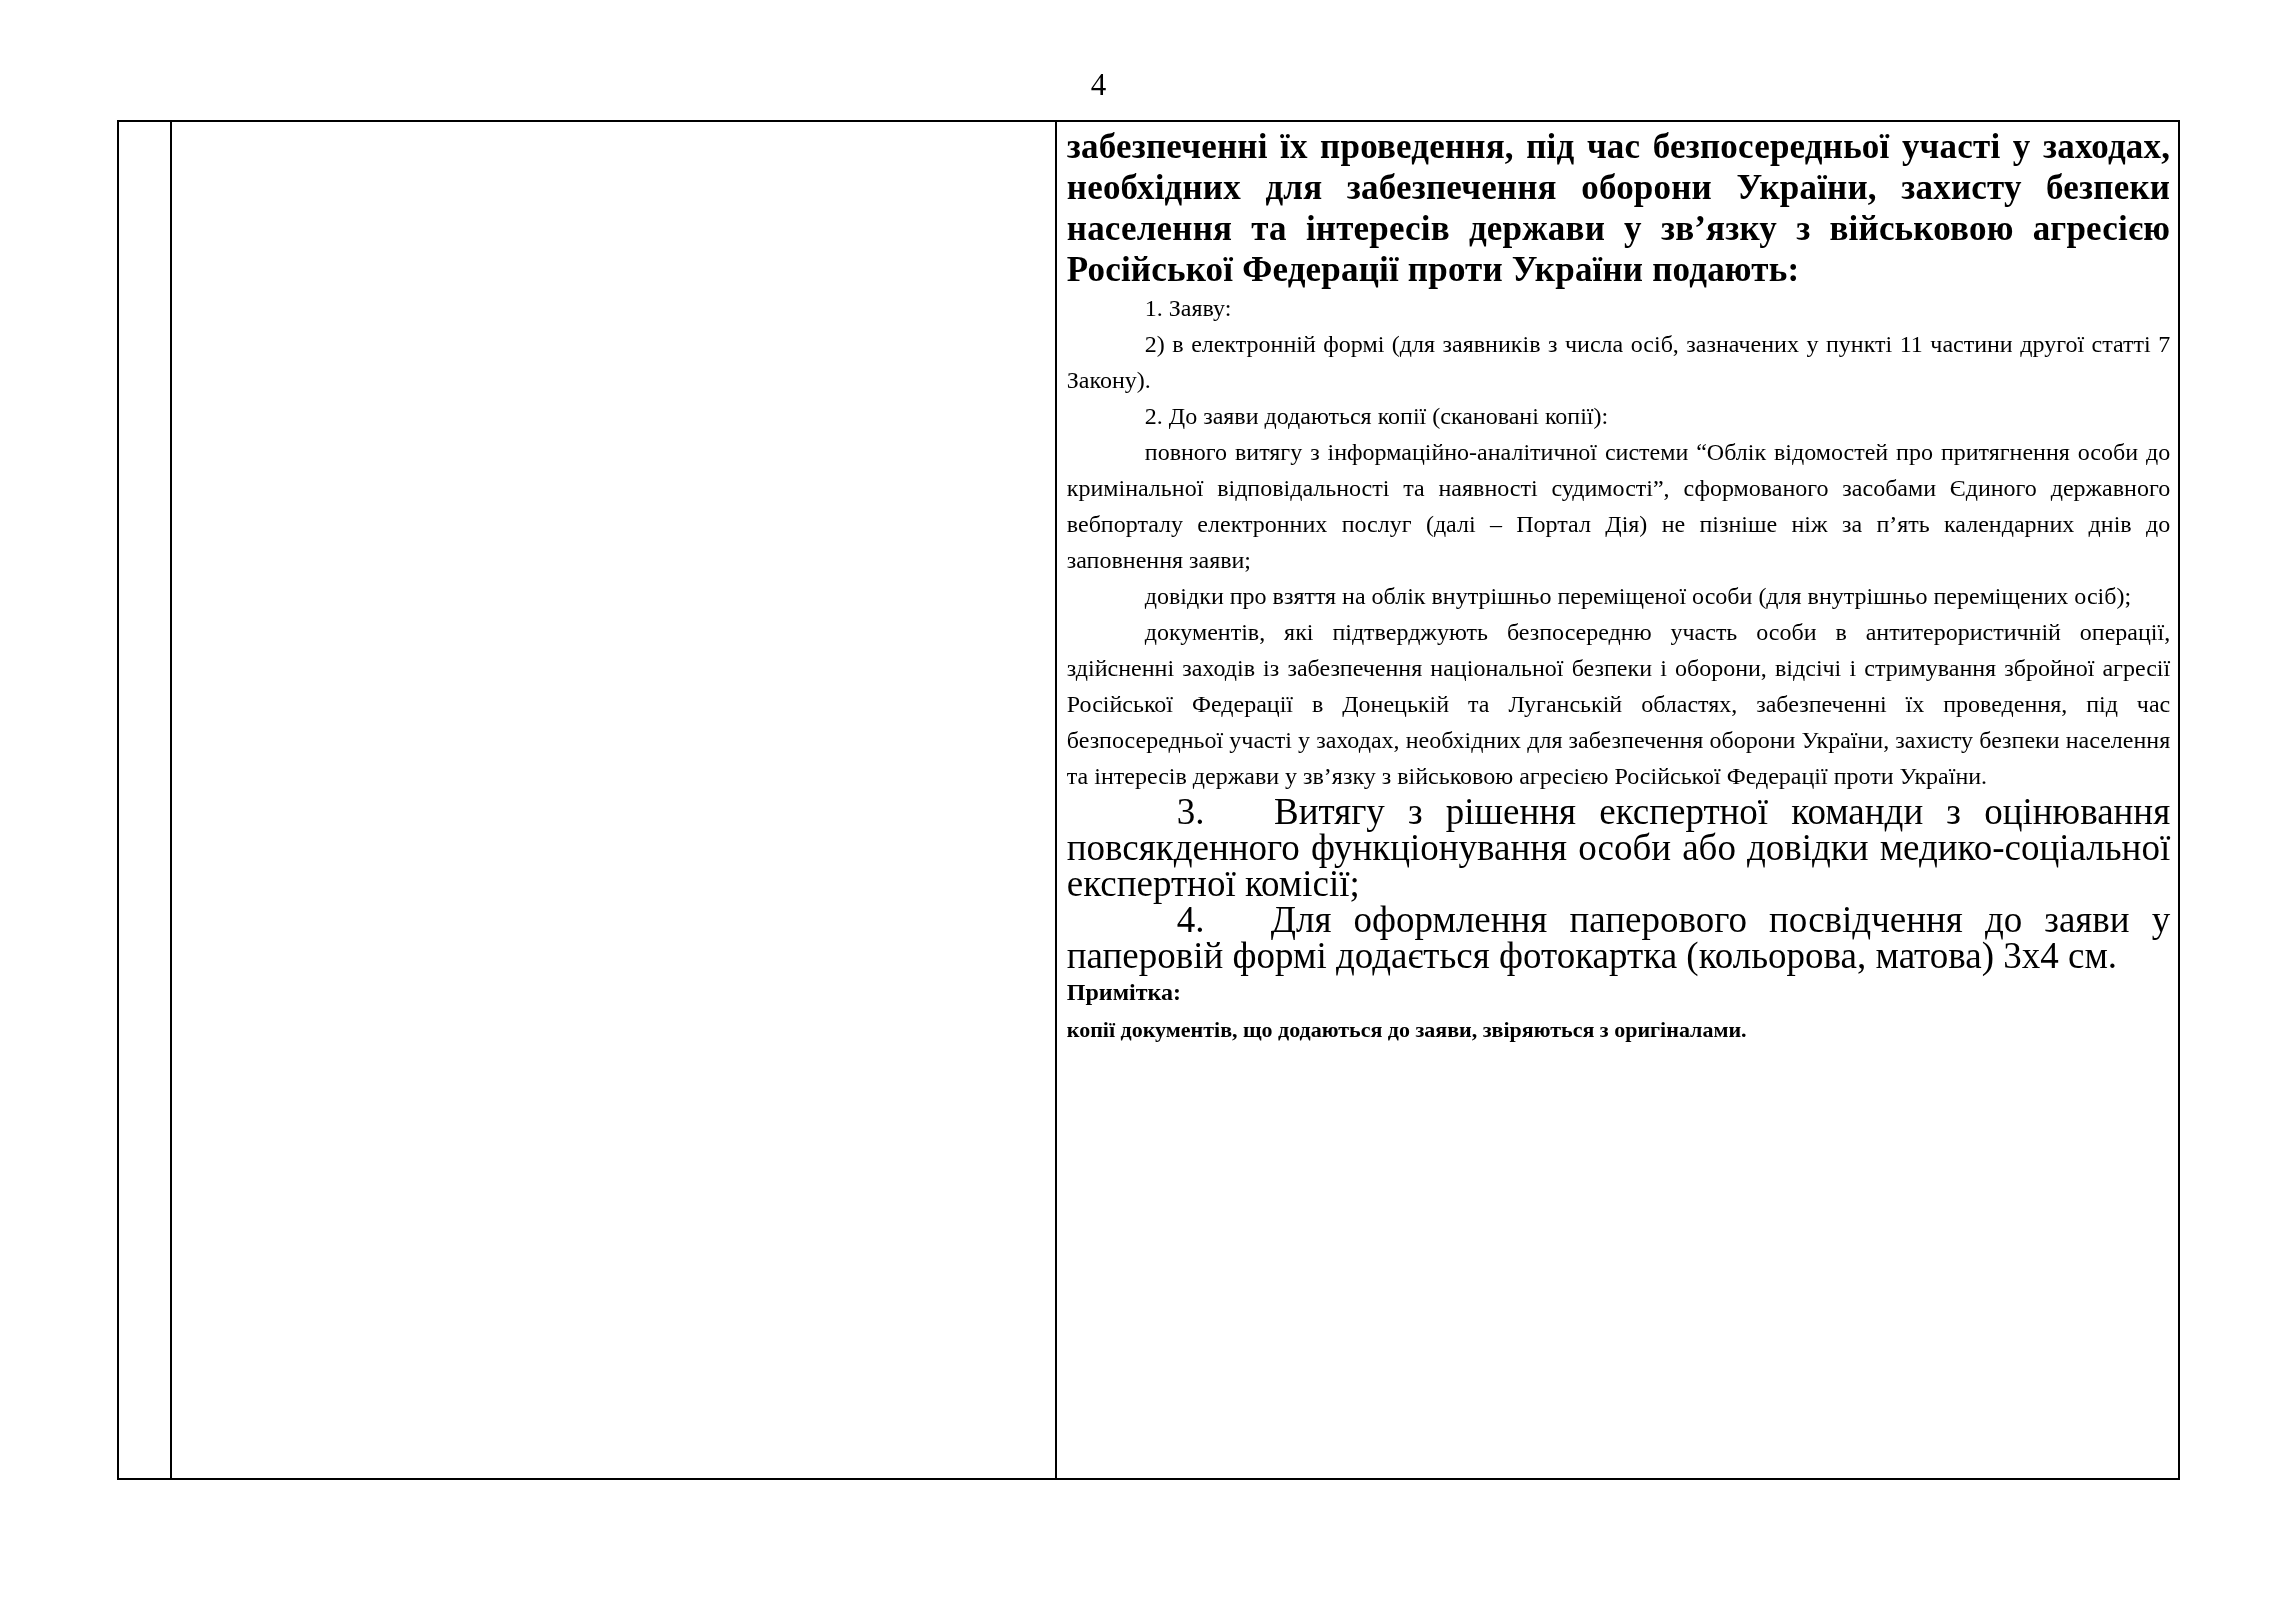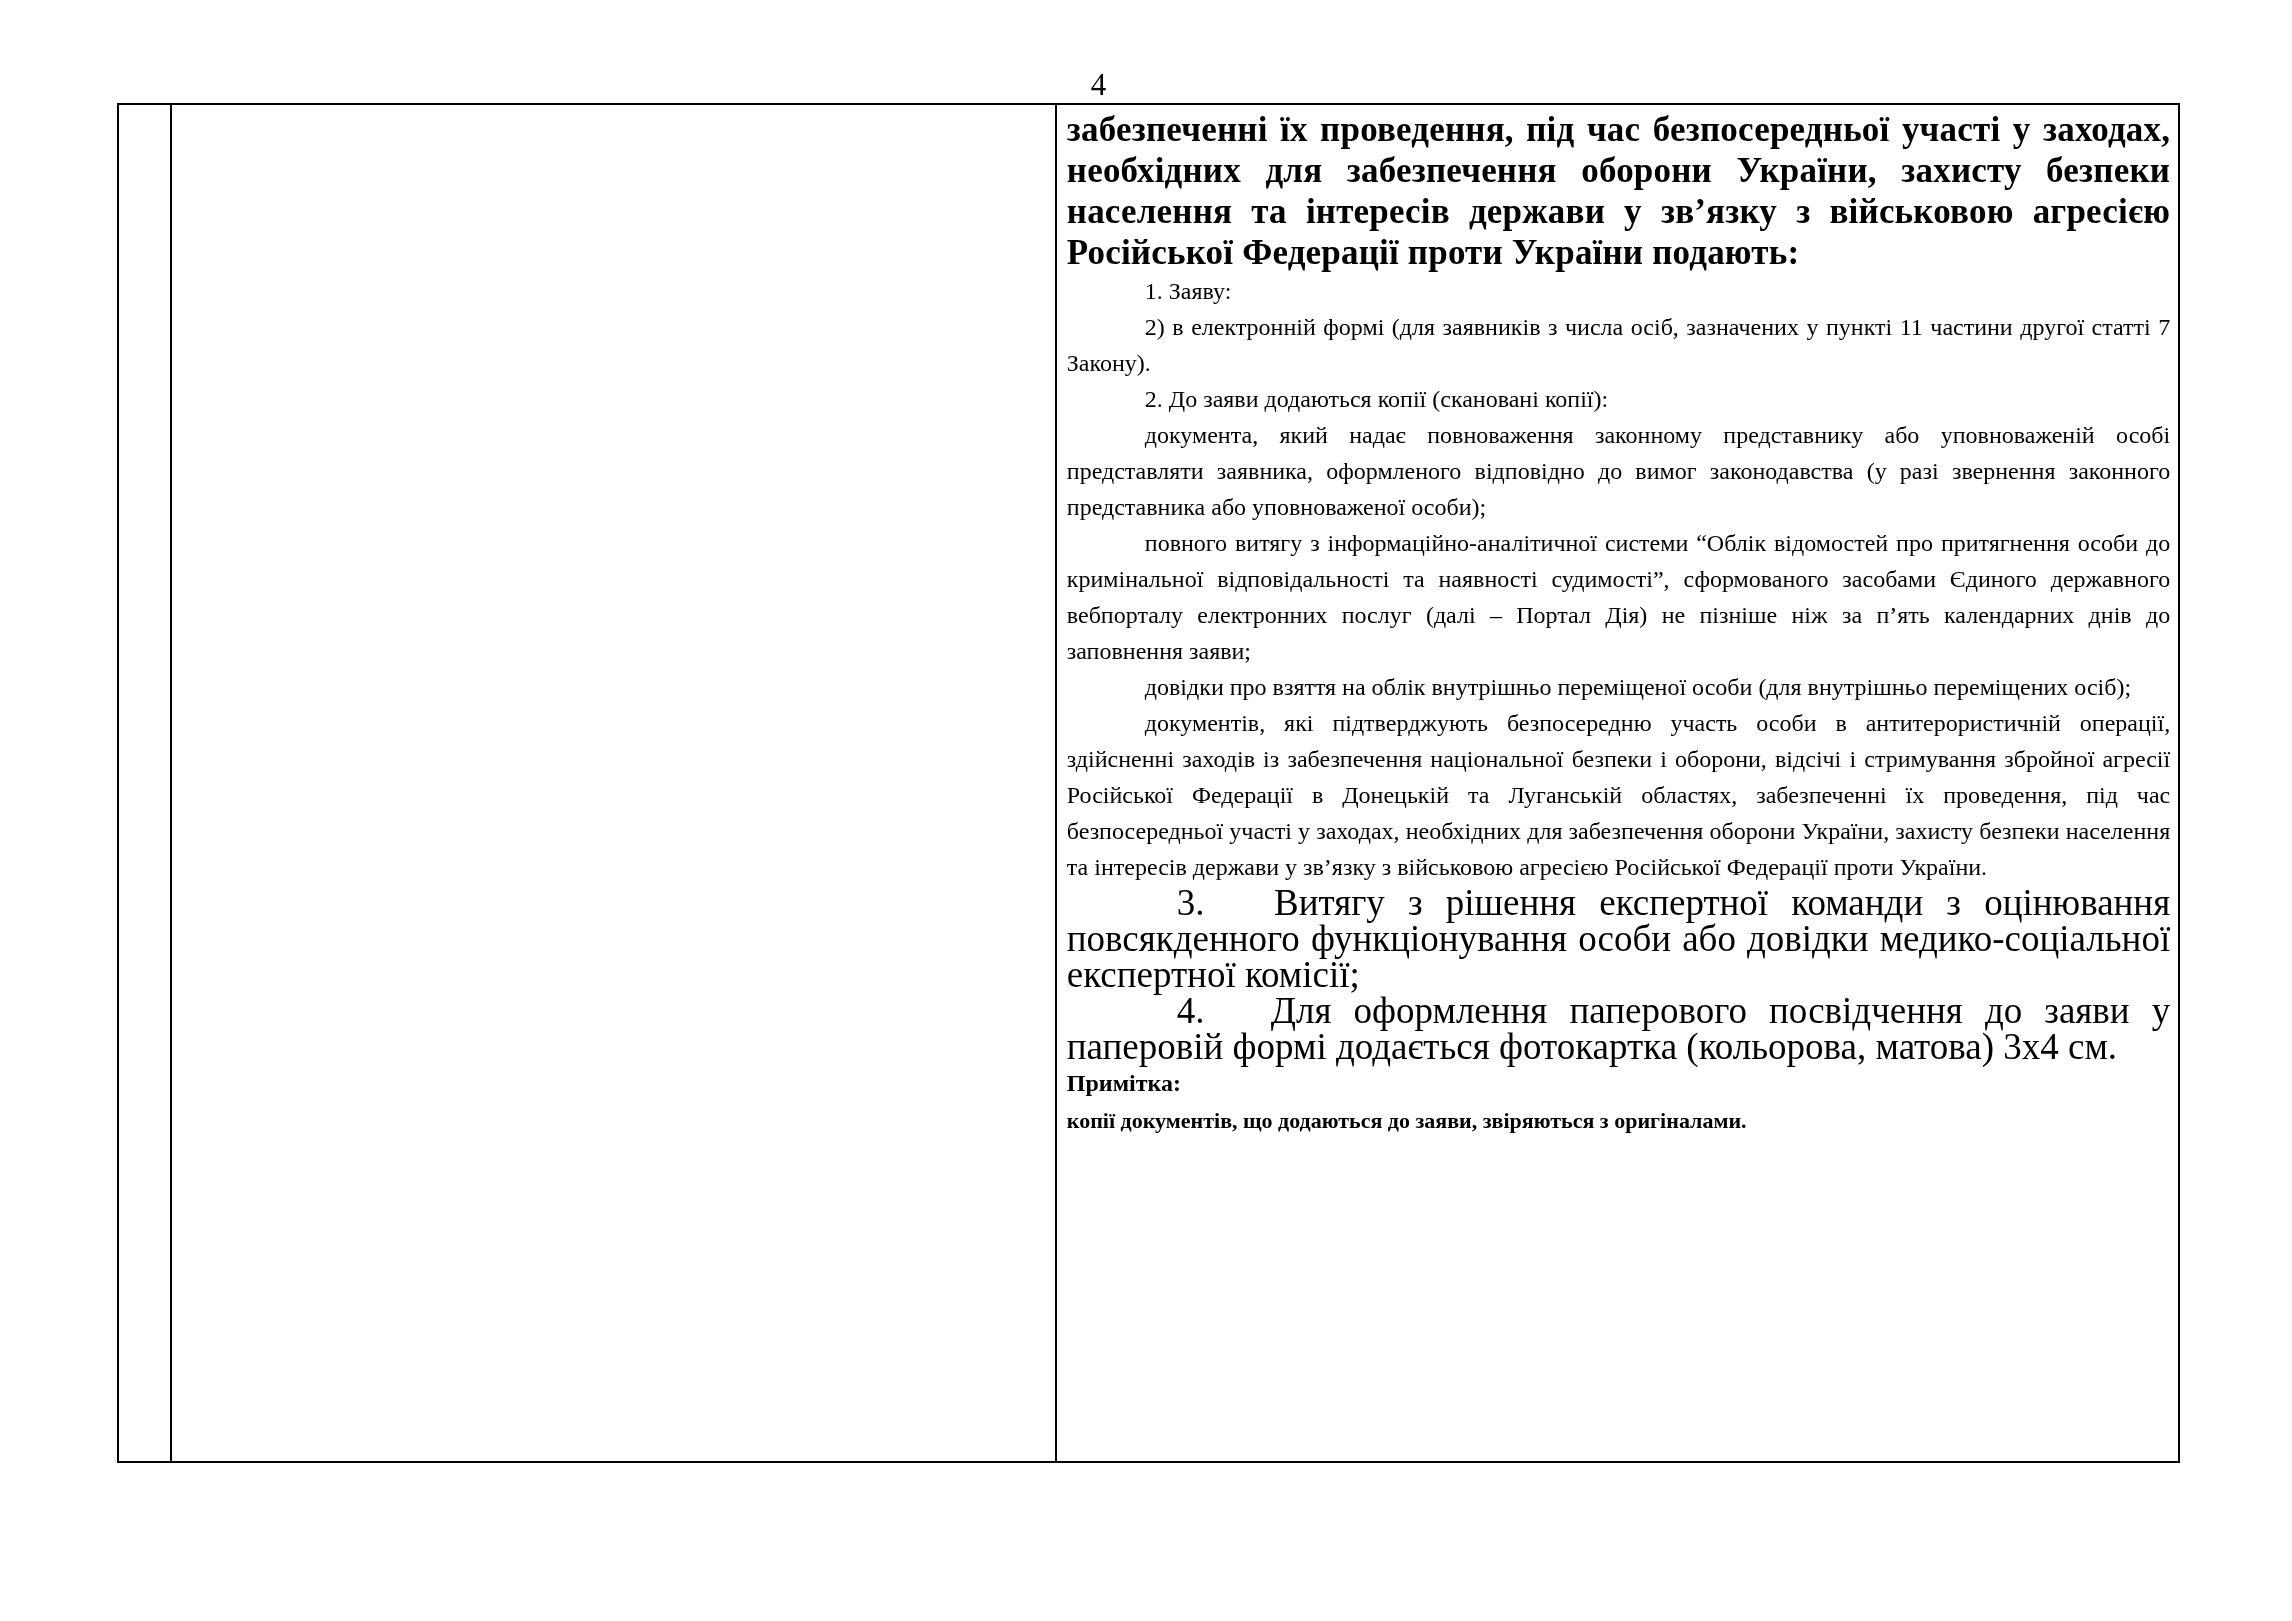--- a/index.html
+++ b/index.html
@@ -22,21 +22,21 @@
     left: 1077px;
     width: 43px;
     text-align: center;
     font-size: 31px;
     line-height: 31px;
     color: #000;
   }
   .doc-table {
     position: absolute;
     left: 117px;
-    top: 103px;
+    top: 120px;
     width: 2063px;
     min-height: 1360px;
     border: 2.9px solid #000000;
     box-sizing: border-box;
     display: flex;
     align-items: stretch;
     background: #ffffff;
   }
   .col-left {
     width: 51px;
@@ -109,21 +109,20 @@
 
       <p class="p-intro">забезпеченні їх проведення, під час безпосередньої участі у заходах, необхідних для забезпечення оборони України, захисту безпеки населення та інтересів держави у зв’язку з військовою агресією Російської Федерації проти України подають:</p>
 
       <p class="p-body p-item">1. Заяву:</p>
 
 
       <p class="p-body p-list">2) в електронній формі (для заявників з числа осіб, зазначених у пункті 11 частини другої статті 7 Закону).</p>
 
       <p class="p-body p-item">2. До заяви додаються копії (скановані копії):</p>
 
-      <p class="p-body p-block">документа, який надає повноваження законному представнику або уповноваженій особі представляти заявника, оформленого відповідно до вимог законодавства (у разі звернення законного представника або уповноваженої особи);</p>
 
       <p class="p-body p-block">повного витягу з інформаційно-аналітичної системи “Облік відомостей про притягнення особи до кримінальної відповідальності та наявності судимості”, сформованого засобами Єдиного державного вебпорталу електронних послуг (далі – Портал Дія) не пізніше ніж за п’ять календарних днів до заповнення заяви;</p>
 
       <p class="p-body p-block">довідки про взяття на облік внутрішньо переміщеної особи (для внутрішньо переміщених осіб);</p>
 
       <p class="p-body p-block">документів, які підтверджують безпосередню участь особи в антитерористичній операції, здійсненні заходів із забезпечення національної безпеки і оборони, відсічі і стримування збройної агресії Російської Федерації в Донецькій та Луганській областях, забезпеченні їх проведення, під час безпосередньої участі у заходах, необхідних для забезпечення оборони України, захисту безпеки населення та інтересів держави у зв’язку з військовою агресією Російської Федерації проти України.</p>
 
       <p class="p-numbig">3.&nbsp;&nbsp; Витягу з рішення експертної команди з оцінювання повсякденного функціонування особи або довідки медико-соціальної експертної комісії;</p>
 
       <p class="p-numbig">4.&nbsp;&nbsp; Для оформлення паперового посвідчення до заяви у паперовій формі додається фотокартка (кольорова, матова) 3х4 см.</p>

